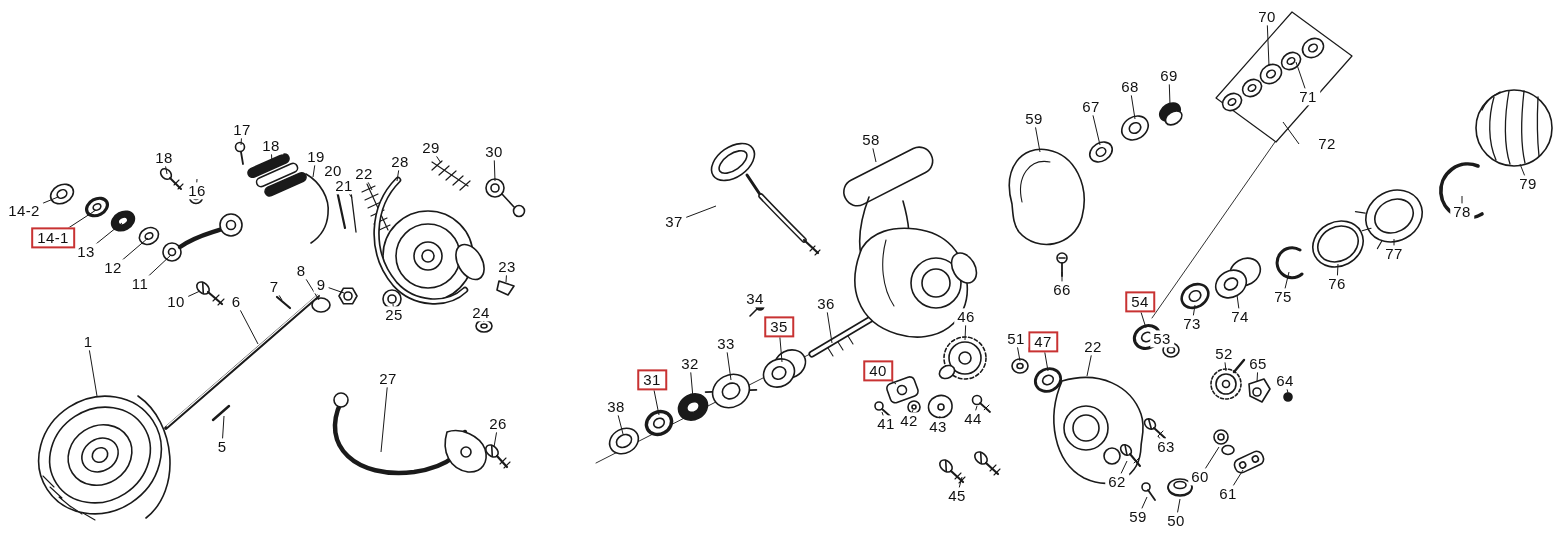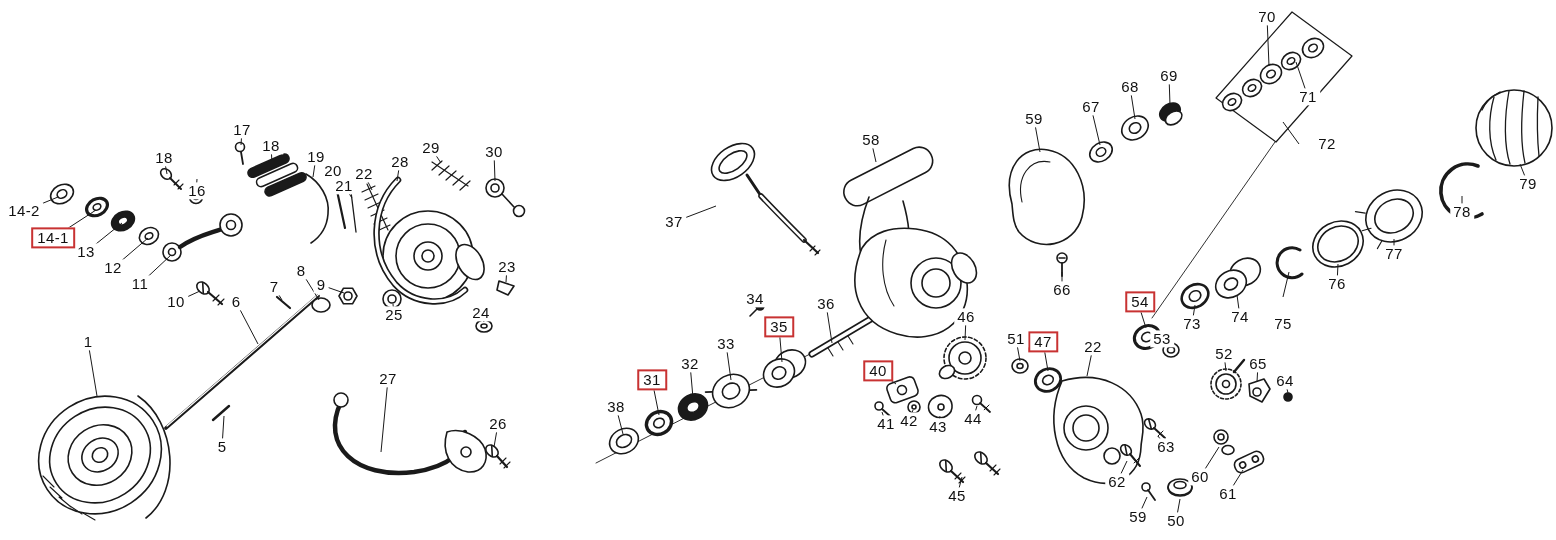--- a/index.html
+++ b/index.html
@@ -566,20 +566,20 @@
       <div class="part-label" style="left: 1258px; top: 364px;">65</div>
       <div class="part-label" style="left: 1062px; top: 290px;">66</div>
       <div class="part-label" style="left: 1091px; top: 107px;">67</div>
       <div class="part-label" style="left: 1130px; top: 87px;">68</div>
       <div class="part-label" style="left: 1169px; top: 76px;">69</div>
       <div class="part-label" style="left: 1267px; top: 17px;">70</div>
       <div class="part-label" style="left: 1308px; top: 97px;">71</div>
       <div class="part-label" style="left: 1299px; top: 144px; margin-left: 28px;">72</div>
       <div class="part-label" style="left: 1192px; top: 324px;">73</div>
       <div class="part-label" style="left: 1240px; top: 317px;">74</div>
-      <div class="part-label" style="left: 1283px; top: 297px; margin-top: 27px;">75</div>
+      <div class="part-label" style="left: 1283px; top: 297px;">75</div>
       <div class="part-label" style="left: 1337px; top: 284px;">76</div>
       <div class="part-label" style="left: 1394px; top: 254px;">77</div>
       <div class="part-label" style="left: 1462px; top: 212px;">78</div>
       <div class="part-label" style="left: 1528px; top: 184px;">79</div>
     </div>
 
 </div>
 
 </body></html>

